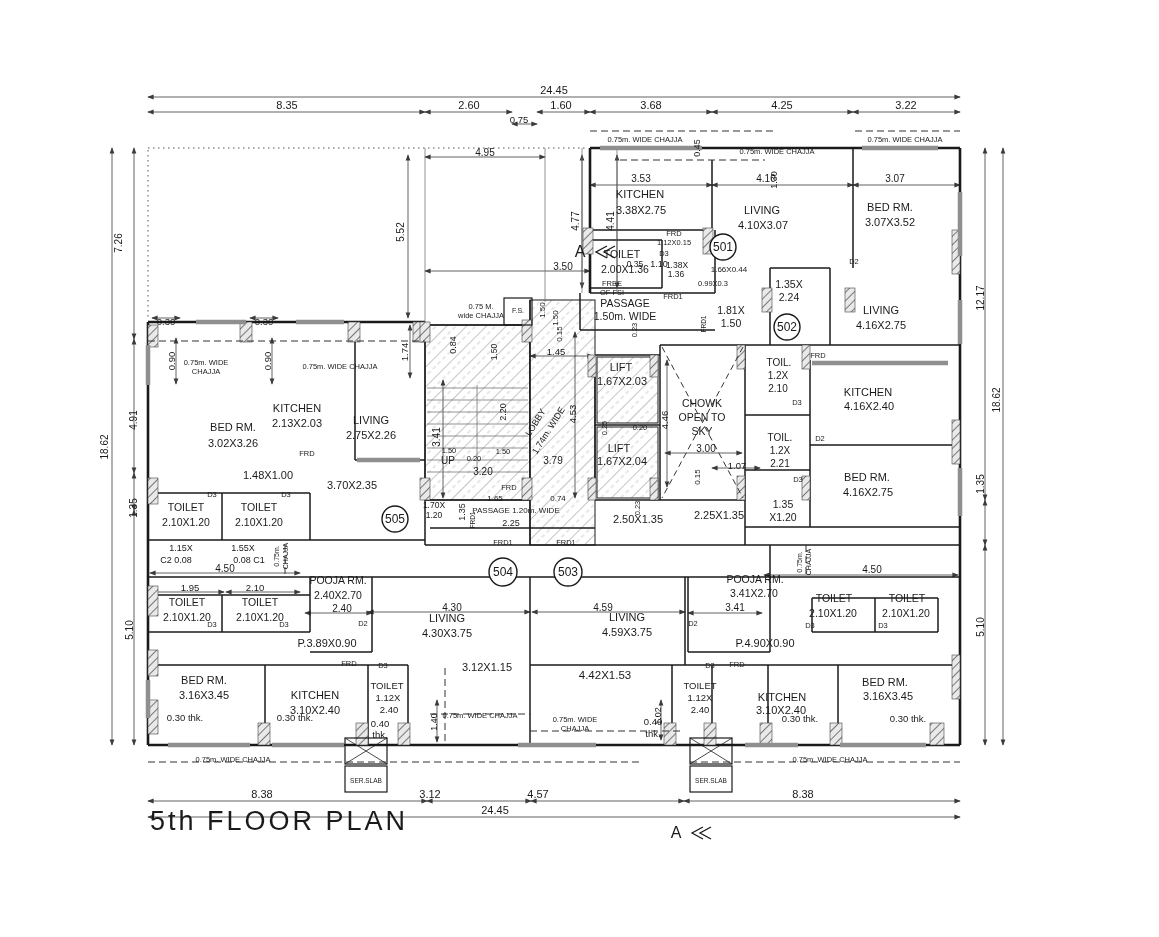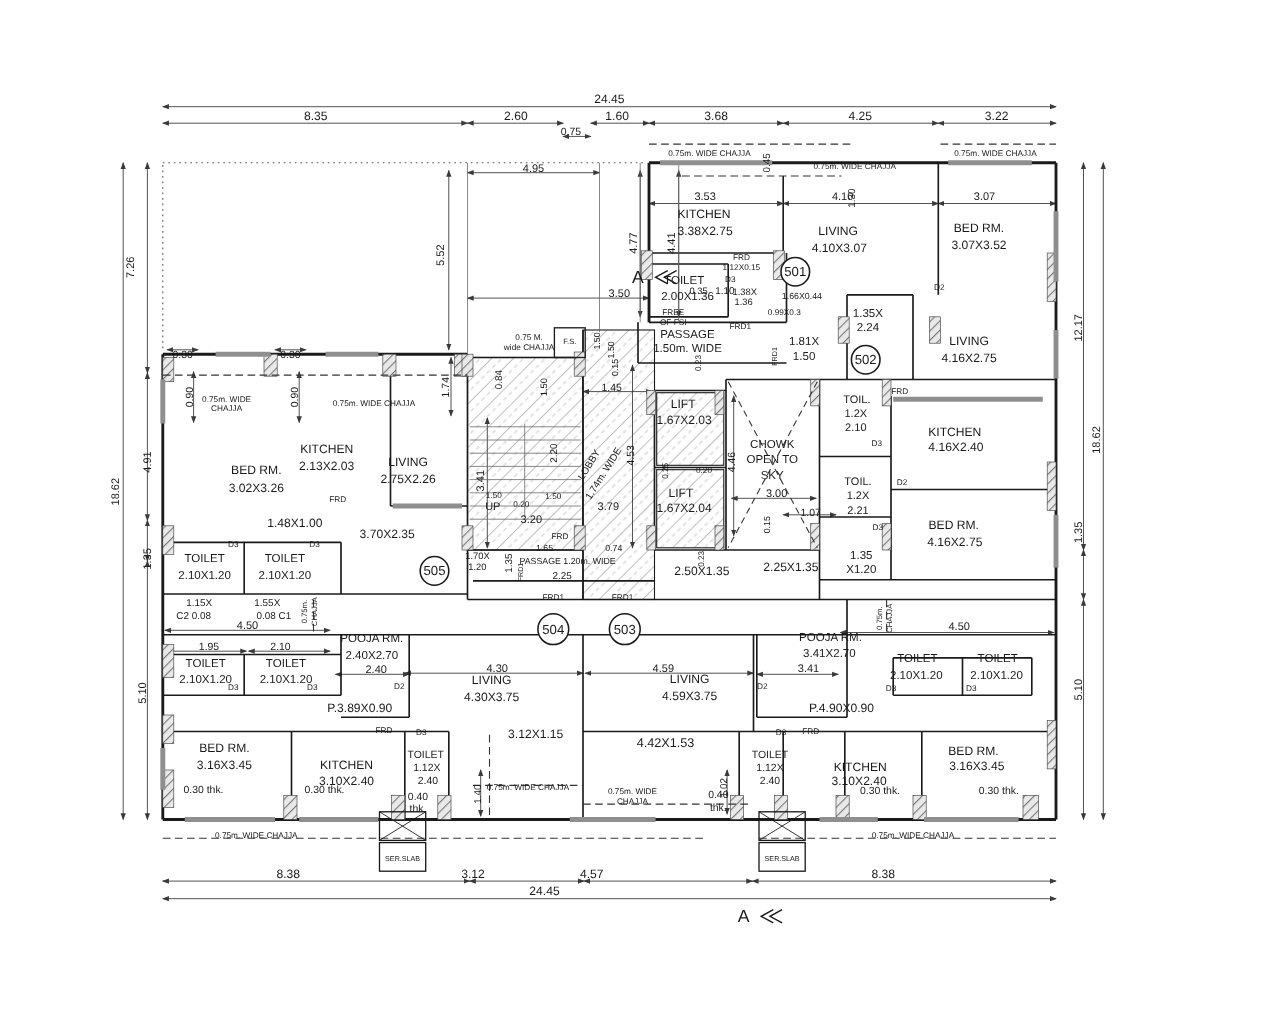--- a/index.html
+++ b/index.html
@@ -491,13 +491,14 @@
         <text x="868" y="396" font-size="11" text-anchor="middle">KITCHEN</text>
         <text x="869" y="410" font-size="11" text-anchor="middle">4.16X2.40</text>
         <text x="867" y="481" font-size="11" text-anchor="middle">BED RM.</text>
         <text x="868" y="496" font-size="11" text-anchor="middle">4.16X2.75</text>
         <text x="802" y="562" font-size="7" text-anchor="middle" transform="rotate(-90 802 562)">0.75m.</text>
         <text x="811" y="562" font-size="7" text-anchor="middle" transform="rotate(-90 811 562)">CHAJJA</text>
         <text x="580" y="257" font-size="16" text-anchor="middle">A</text>
         <text x="676" y="838" font-size="16" text-anchor="middle">A</text>
       </g>
   </svg>
+  <div id="title">5th FLOOR PLAN</div>
 </div>
 
 </body></html>

